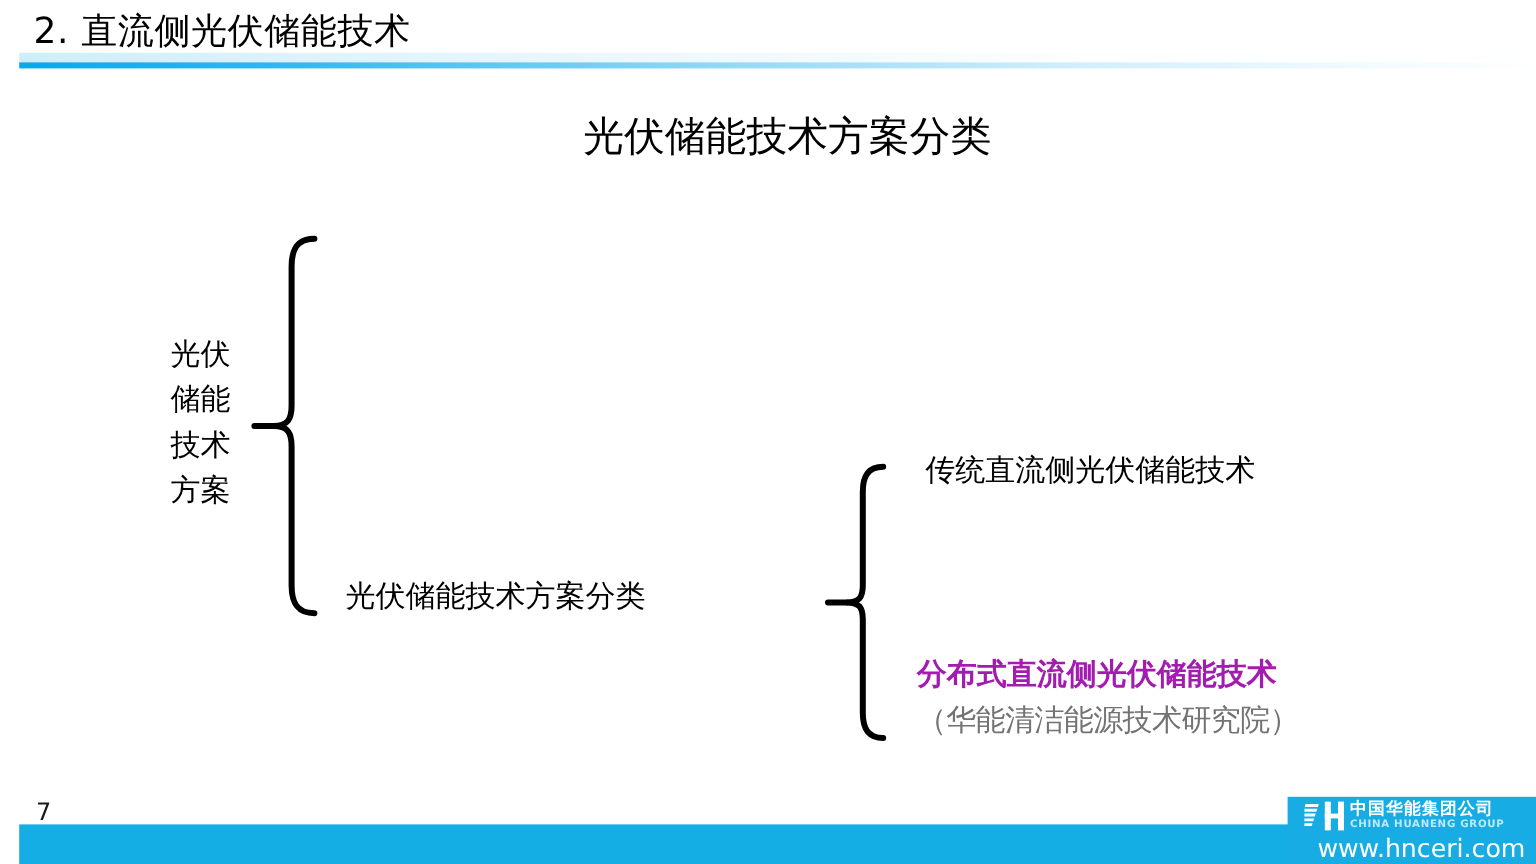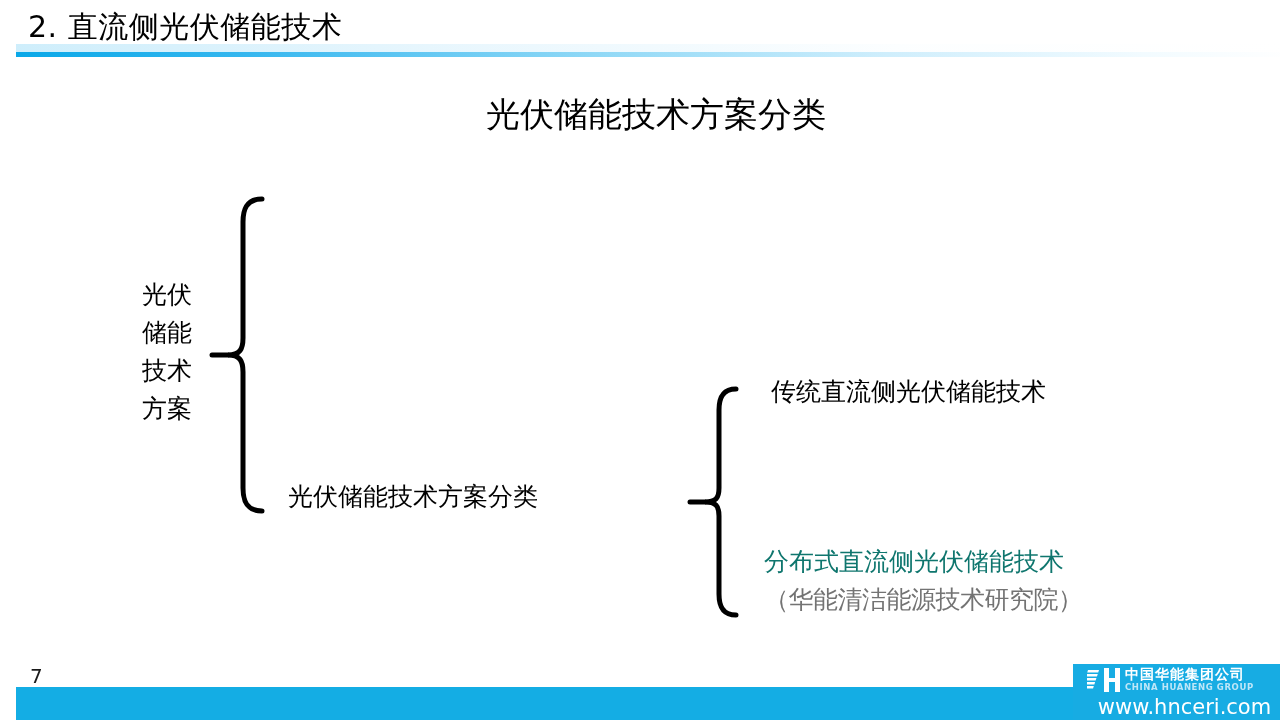--- a/index.html
+++ b/index.html
@@ -96,21 +96,21 @@
     line-height: 38px;
     white-space: nowrap;
   }
   .node .line { display: block; }
 
   .node-ac       { left: 272px; top: 182px; }
   .node-dc       { left: 272px; top: 478px; }
   .node-trad     { left: 755px; top: 373px; }
   .node-dist     { left: 748px; top: 543px; }
 
-  .node-dist .line-red { color: #0f766e; }
+  .node-dist .line-red { color: #a21caf; font-weight: bold; }
   .node-dist .line-sub { color: #737373; letter-spacing: -0.5px; }
 
   .brace {
     position: absolute;
     overflow: visible;
   }
   .brace-main  { left: 196px; top: 196px; width: 52px; height: 318px; }
   .brace-sub   { left: 674px; top: 386px; width: 48px; height: 232px; }
 
   

